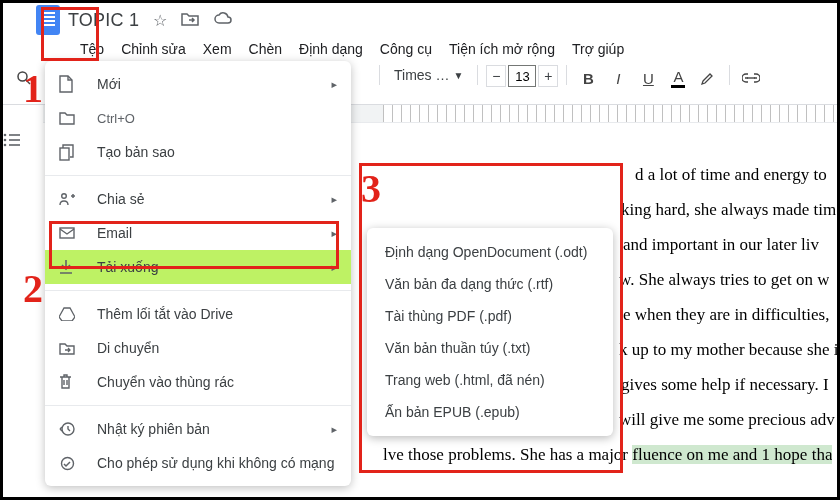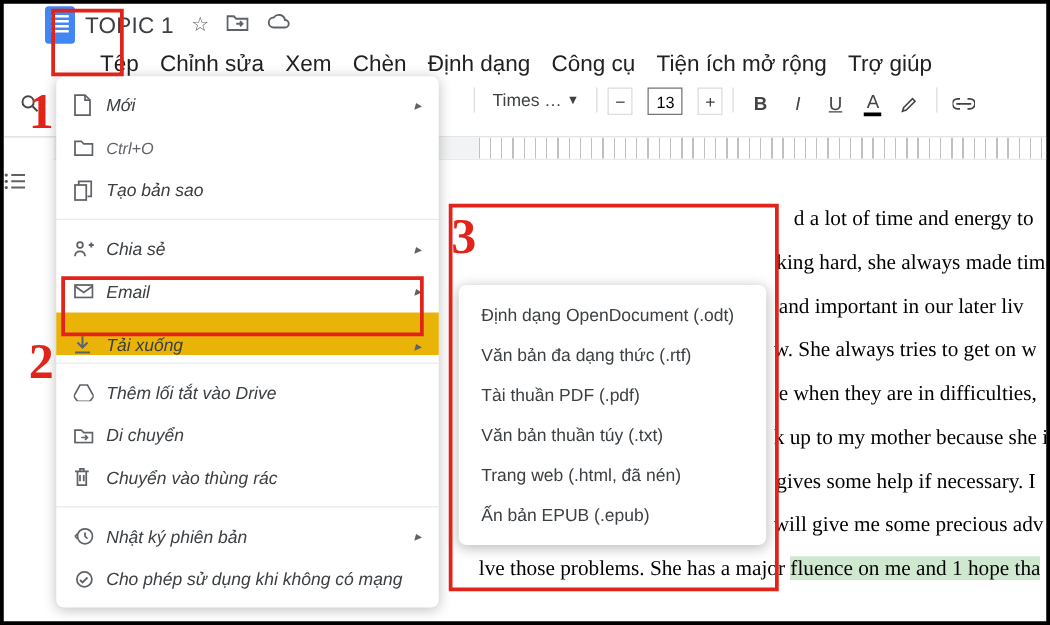--- a/index.html
+++ b/index.html
@@ -4,45 +4,45 @@
 <style>
   * { box-sizing: border-box; margin: 0; padding: 0; }
   body { font-family: Arial, "Helvetica Neue", sans-serif; font-size: 13px; color: #3c4043; background: #fff; width: 840px; height: 500px; overflow: hidden; position: relative; border: 3px solid #000; }
   .header { padding: 4px 10px 0 10px; margin-left: 23px; }
   .title-row { display: flex; align-items: center; gap: 8px; height: 26px; }
   .docs-logo { width: 24px; height: 30px; background: #4285f4; border-radius: 3px; position: relative; }
   .docs-logo::before { content: ""; position: absolute; left: 5px; top: 7px; width: 14px; height: 2px; background: #fff; box-shadow: 0 4px 0 #fff, 0 8px 0 #fff, 0 12px 0 #fff; }
   .doc-title { font-size: 18px; color: #3c4043; font-weight: 400; letter-spacing: 0.2px; }
   .title-icons { display: flex; gap: 14px; color: #5f6368; font-size: 16px; margin-left: 6px; }
   .menubar { display: flex; gap: 1px; margin-top: 4px; margin-left: 36px; }
-  .menu-item { padding: 4px 8px; font-size: 18px; color: #202124; border-radius: 4px; }
+  .menu-item { padding: 4px 8px; font-size: 14px; color: #202124; border-radius: 4px; }
   .toolbar { display: flex; align-items: flex-start; height: 40px; padding: 0 8px; gap: 4px; border-bottom: 1px solid #dadce0; margin-top: 4px; }
   .tb-btn { width: 26px; height: 26px; display: flex; align-items: center; justify-content: center; color: #444; font-size: 15px; border-radius: 4px; }
   .tb-sep { width: 1px; height: 20px; background: #dadce0; margin: 0 4px; }
   .font-sel { display: flex; align-items: center; gap: 4px; padding: 2px 6px; font-size: 14px; color: #3c4043; }
   .font-size-box { display: flex; align-items: center; gap: 0; }
   .fs-btn { width: 20px; height: 22px; border: 1px solid #dadce0; display: flex; align-items: center; justify-content: center; font-size: 14px; }
-  .fs-input { width: 28px; height: 22px; border: 1px solid #747775; text-align: center; font-size: 13px; margin: 0 12px; }
+  .fs-input { width: 28px; height: 22px; border: 1px solid #747775; text-align: center; font-size: 13px; margin: 0 2px; }
   .content-area { position: relative; display: flex; height: calc(100% - 108px); }
   .left-gutter { width: 40px; padding-top: 10px; text-align: center; color: #5f6368; font-size: 18px; }
   .ruler { height: 18px; background: #fff; border-bottom: 1px solid #e8eaed; position: relative; overflow: hidden; margin-left: 40px; }
   .ruler-ticks { position: absolute; left: 340px; right: 0; top: 0; height: 100%; background: repeating-linear-gradient(to right, #c0c0c0 0 1px, transparent 1px 9px); }
   .ruler-inactive { position: absolute; left: 0; width: 340px; height: 100%; background: #f1f3f4; }
   .doc-body { position: absolute; left: 400px; top: 155px; right: 6px; font-family: "Times New Roman", serif; font-size: 17px; color: #000; line-height: 2.05; text-align: justify; }
   .doc-line { white-space: nowrap; overflow: hidden; }
 
   
   .dropdown { position: absolute; left: 42px; top: 58px; width: 306px; background: #fff; border-radius: 6px; box-shadow: 0 2px 10px rgba(0,0,0,0.25); padding: 6px 0; z-index: 10; }
-  .dd-item { display: flex; align-items: center; height: 34px; padding: 0 14px; gap: 6px; font-size: 14px; color: #3c4043; position: relative; font-style: italic; }
+  .dd-item { display: flex; align-items: center; height: 34px; padding: 0 14px; gap: 18px; font-size: 14px; color: #3c4043; position: relative; }
   .dd-icon { width: 20px; color: #5f6368; font-size: 16px; text-align: center; }
   .dd-label { flex: 1; }
   .dd-shortcut { color: #5f6368; font-size: 13px; }
   .dd-arrow { color: #5f6368; font-size: 11px; }
   .dd-sep { height: 1px; background: #e8eaed; margin: 6px 0; }
-  .dd-item.hl { background: #eab308; align-items: flex-end; }
+  .dd-item.hl { background: #bef264; }
 
   
   .submenu { position: absolute; left: 364px; top: 225px; width: 246px; background: #fff; border-radius: 6px; box-shadow: 0 2px 10px rgba(0,0,0,0.28); padding: 8px 0; z-index: 11; }
   .sub-item { padding: 8px 18px; font-size: 14px; color: #3c4043; }
 
   
   .red-box { position: absolute; border: 3px solid #e2231a; z-index: 20; pointer-events: none; }
   .box1 { left: 38px; top: 4px; width: 58px; height: 54px; }
   .box2 { left: 46px; top: 218px; width: 290px; height: 48px; }
   .box3 { left: 356px; top: 160px; width: 264px; height: 310px; }
@@ -270,21 +270,21 @@
           <path d="M5 8l2 2 4-4" fill="none" stroke="#5f6368" stroke-width="1.5"></path>
         </svg>
       </span>
     <span class="dd-label">Cho phép sử dụng khi không có mạng</span>
   </div>
 </div>
 
 <div class="submenu">
   <div class="sub-item">Định dạng OpenDocument (.odt)</div>
   <div class="sub-item">Văn bản đa dạng thức (.rtf)</div>
-  <div class="sub-item">Tài thuần PDF (.pdf)</div>
+  <div class="sub-item">Tài thùng PDF (.pdf)</div>
   <div class="sub-item">Văn bản thuần túy (.txt)</div>
   <div class="sub-item">Trang web (.html, đã nén)</div>
   <div class="sub-item">Ấn bản EPUB (.epub)</div>
 </div>
 
 <div class="red-box box1"></div>
 <div class="red-box box2"></div>
 <div class="red-box box3"></div>
 <div class="ann a1">1</div>
 <div class="ann a2">2</div>

